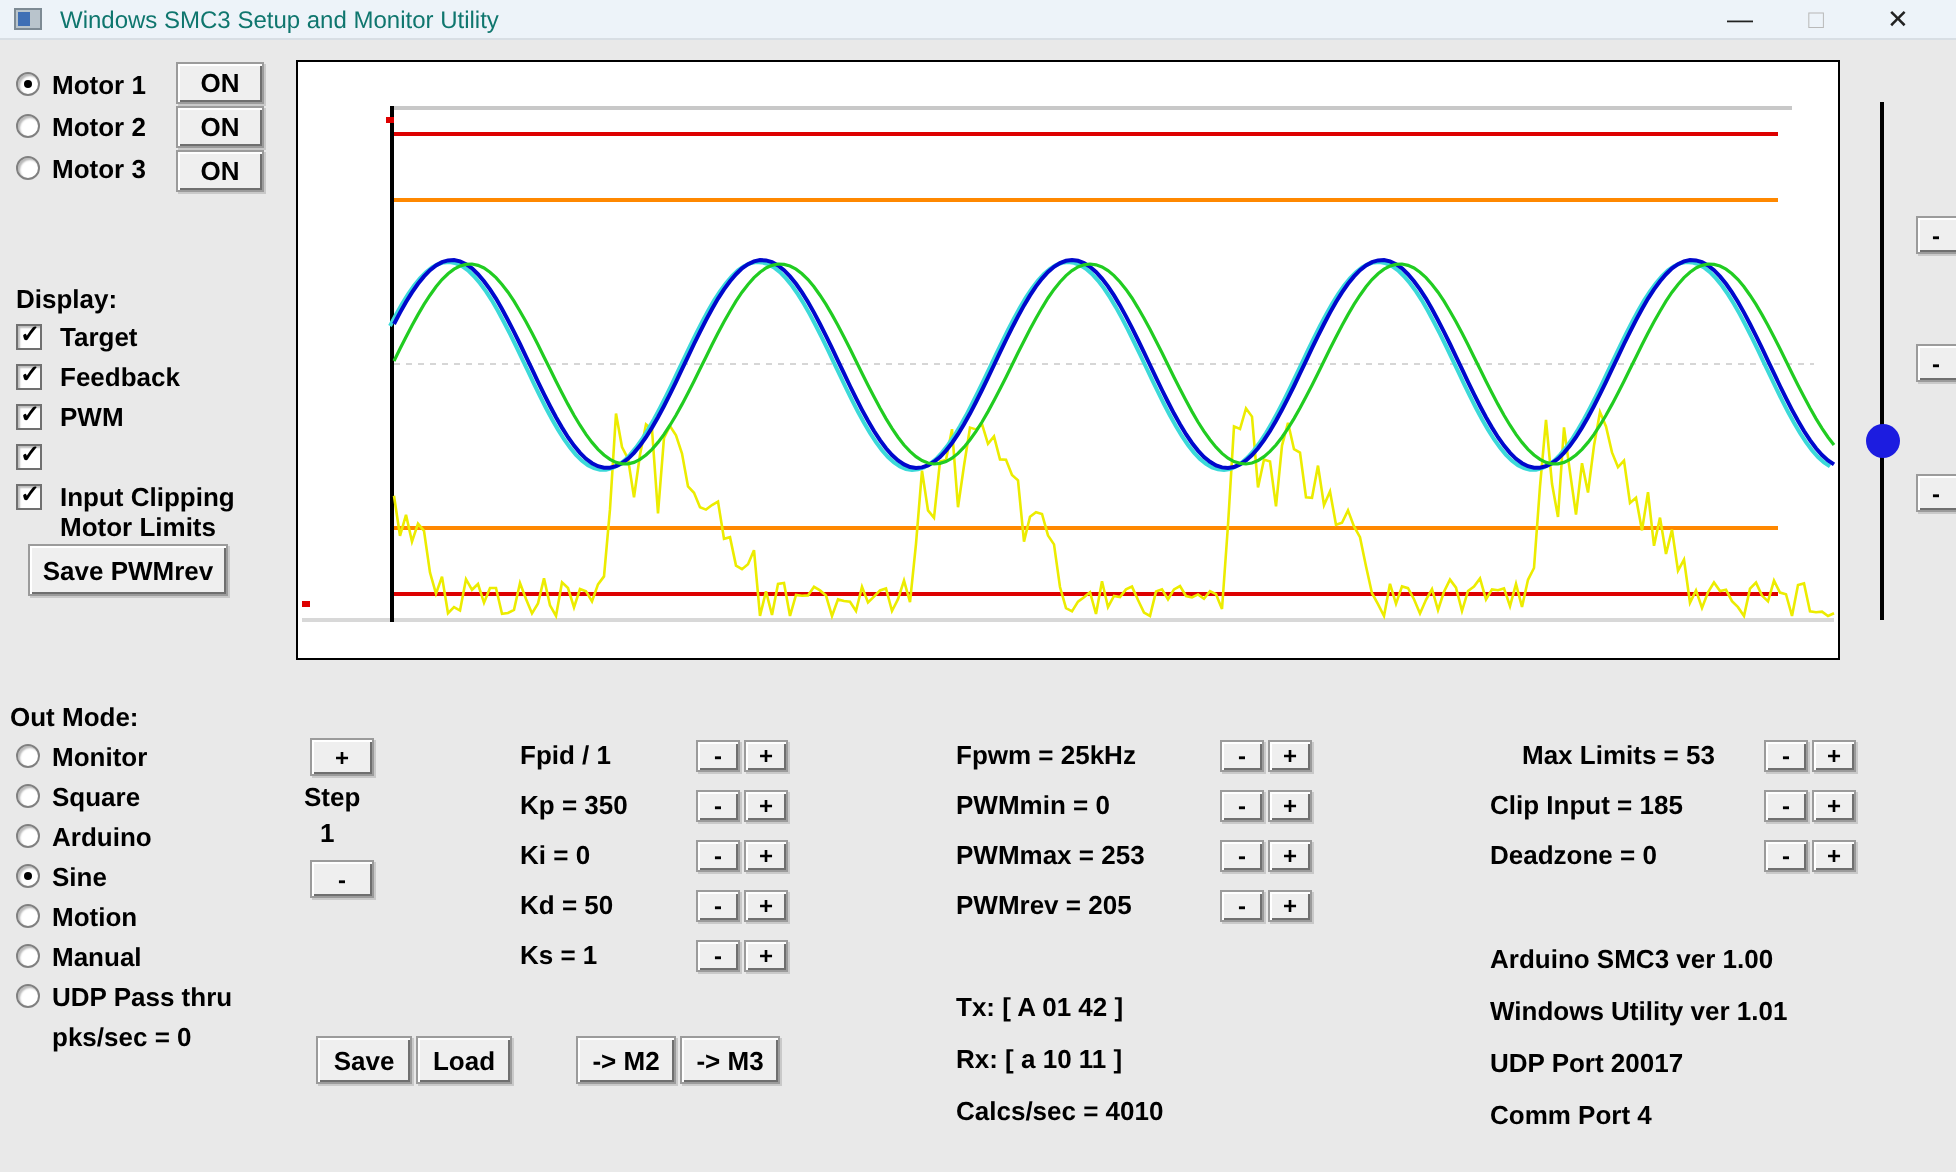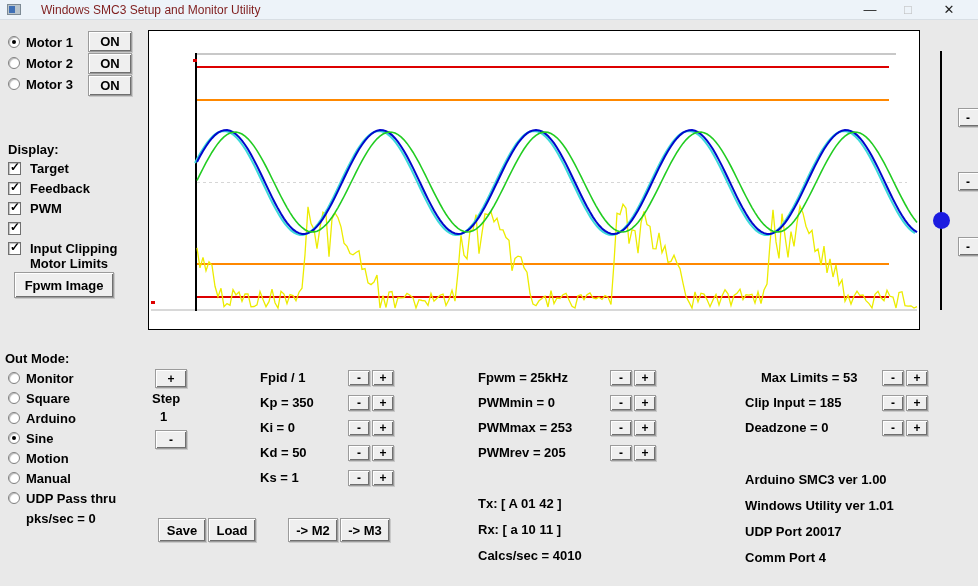--- a/index.html
+++ b/index.html
@@ -4,21 +4,21 @@
 <style>
   * { margin:0; padding:0; box-sizing:border-box; }
   html,body { width:978px; height:586px; }
   body { font-family:"Liberation Sans", sans-serif; background:#e9e9e9; overflow:hidden; position:relative; }
   .window { position:absolute; left:0; top:0; width:978px; height:586px; overflow:hidden; background:#e9e9e9; }
 
   
   .titlebar { position:absolute; left:0; top:0; width:978px; height:20px; background:#edf3f9; border-bottom:1px solid #d8dee4; }
   .app-icon { position:absolute; left:7px; top:4px; width:14px; height:11px; background:#b9c4cc; border:1px solid #7d8a94; }
   .app-icon::after { content:""; position:absolute; left:1px; top:1px; width:6px; height:7px; background:#3f6fb5; }
-  .title-text { position:absolute; left:30px; top:3px; font-size:12px; color:#7f1d1d;margin-left:11px; }
+  .title-text { position:absolute; left:30px; top:3px; font-size:12px; color:#0f766e; }
   .winbtn { position:absolute; top:0; width:30px; height:20px; text-align:center; font-size:13px; line-height:20px; color:#222; }
   .winbtn.disabled { color:#b9b9b9; }
 
   
   .btn { position:absolute; background:#efefef; border:1px solid #9b9b9b;
          box-shadow: inset 1px 1px 0 #ffffff, inset -1px -1px 0 #6f6f6f, 1px 1px 0 #c9c9c9;
          font-weight:bold; font-size:13px; color:#000; text-align:center;
          display:flex; align-items:center; justify-content:center; cursor:default; }
   .btn.small { font-size:12px; }
 
@@ -71,21 +71,21 @@
   <span class="check on" style="left:8px;top:162px;"></span>
   <span class="lbl" style="left:30px;top:161px;">Target</span>
   <span class="check on" style="left:8px;top:182px;"></span>
   <span class="lbl" style="left:30px;top:181px;">Feedback</span>
   <span class="check on" style="left:8px;top:202px;"></span>
   <span class="lbl" style="left:30px;top:201px;">PWM</span>
   <span class="check on" style="left:8px;top:222px;"></span>
   <span class="lbl" style="left:30px;top:221px;margin-top:35px;">Motor Limits</span>
   <span class="check on" style="left:8px;top:242px;"></span>
   <span class="lbl" style="left:30px;top:241px;">Input Clipping</span>
-  <div class="btn" style="left:14px;top:272px;width:100px;height:26px;">Fpwm Image</div>
+  <div class="btn" style="left:14px;top:272px;width:100px;height:26px;">Save PWMrev</div>
 
   <span class="lbl" style="left:5px;top:351px;">Out Mode:</span>
   <span class="radio" style="left:8px;top:372px;"></span>
   <span class="lbl" style="left:26px;top:371px;">Monitor</span>
   <span class="radio" style="left:8px;top:392px;"></span>
   <span class="lbl" style="left:26px;top:391px;">Square</span>
   <span class="radio" style="left:8px;top:412px;"></span>
   <span class="lbl" style="left:26px;top:411px;">Arduino</span>
   <span class="radio on" style="left:8px;top:432px;"></span>
   <span class="lbl" style="left:26px;top:431px;">Sine</span>

